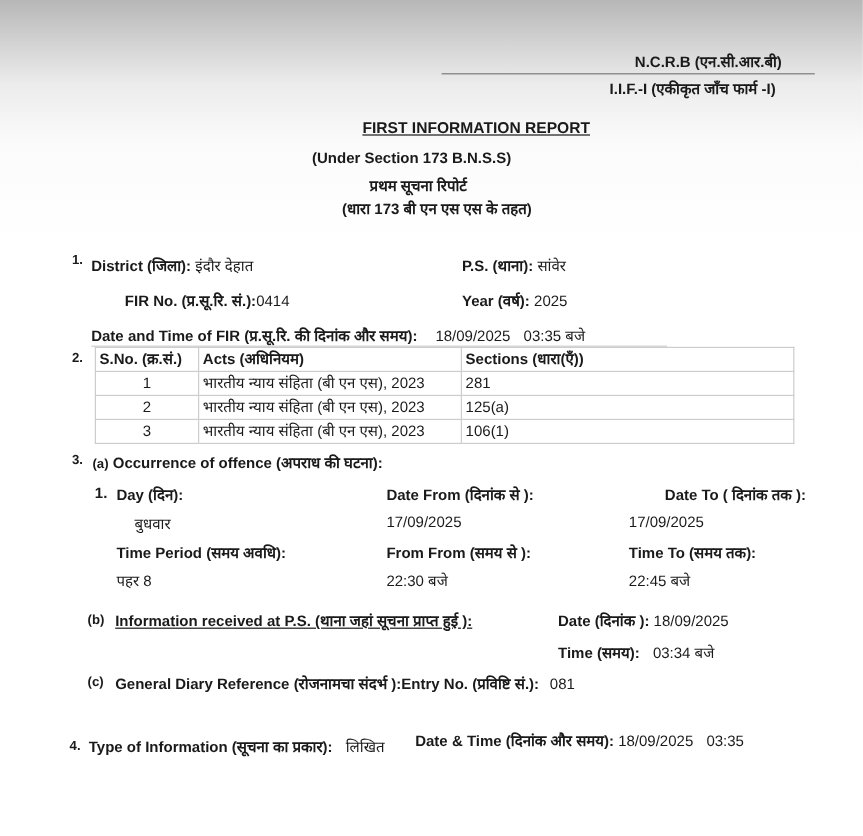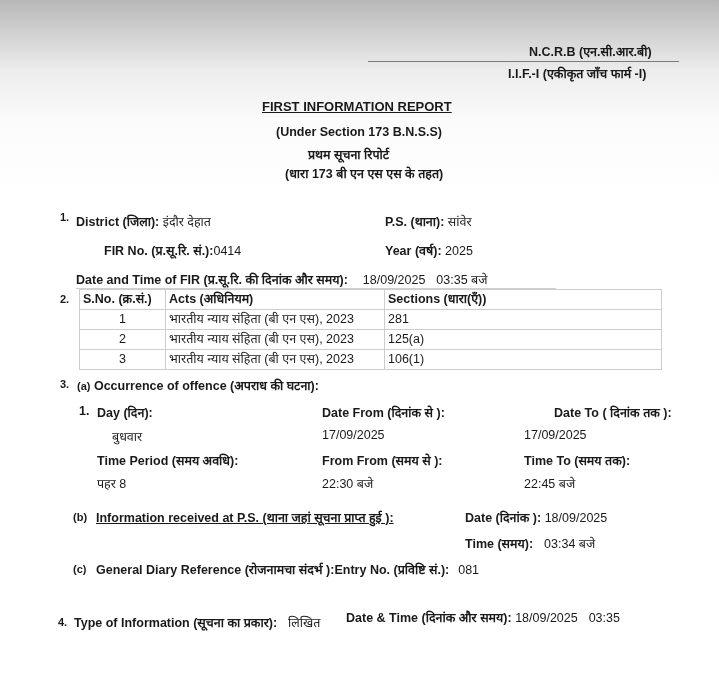--- a/index.html
+++ b/index.html
@@ -4,21 +4,21 @@
 <style>
   html, body { margin: 0; padding: 0; }
   body {
     width: 719px; height: 697px; overflow: hidden; position: relative;
     background: linear-gradient(to bottom, #b7b7b7 0px, #d6d6d6 40px, #ececec 70px, #fbfbfb 120px, #ffffff 200px);
     font-family: "Liberation Sans", "DejaVu Sans", sans-serif;
     color: #1a1a1a;
   }
   .abs { position: absolute; white-space: nowrap; }
   .b { font-weight: bold; }
-  .fs13 { font-size: 13px; }
+  .fs13 { font-size: 13px; margin-left: 40px; }
   .fs12 { font-size: 12.5px; }
   .fs11 { font-size: 11px; }
   .hdr-rule { position: absolute; left: 368px; top: 61px; width: 311px; height: 1px; background: #7c7c7c; }
   .sep-rule { position: absolute; height: 1px; background: #cfcfcf; }
   .title { text-decoration: underline; }
   table.acts {
     position: absolute; left: 79px; top: 289px; border-collapse: collapse;
     font-size: 12.5px;
   }
   table.acts td, table.acts th {
@@ -30,21 +30,21 @@
   .w-sno { width: 79px; } .w-act { width: 212px; } .w-sec { width: 270px; }
 </style>
 </head>
 <body>
 
 <div class="abs b fs12" style="left:529px; top:43px;">N.C.R.B (एन.सी.आर.बी)</div>
 <div class="hdr-rule"></div>
 <div class="abs b fs12" style="left:508px; top:65px;">I.I.F.-I (एकीकृत जाँच फार्म -I)</div>
 
 <div class="abs b fs13 title" style="left:262px; top:99px;">FIRST INFORMATION REPORT</div>
-<div class="abs b fs12" style="left:276px; top:125px;">(Under Section 173 B.N.S.S)</div>
+<div class="abs b fs12" style="left:260px; top:125px;">(Under Section 173 B.N.S.S)</div>
 <div class="abs b fs12" style="left:308px; top:146px;">प्रथम सूचना रिपोर्ट</div>
 <div class="abs b fs12" style="left:285px; top:165px;">(धारा 173 बी एन एस एस के तहत)</div>
 
 <div class="abs b fs11" style="left:60px; top:211px;">1.</div>
 <div class="abs fs12" style="left:76px; top:213px;">
   <span class="b">District (जिला):</span>
   <span>इंदौर देहात</span>
 </div>
 <div class="abs fs12" style="left:385px; top:213px;">
   <span class="b">P.S. (थाना):</span>

